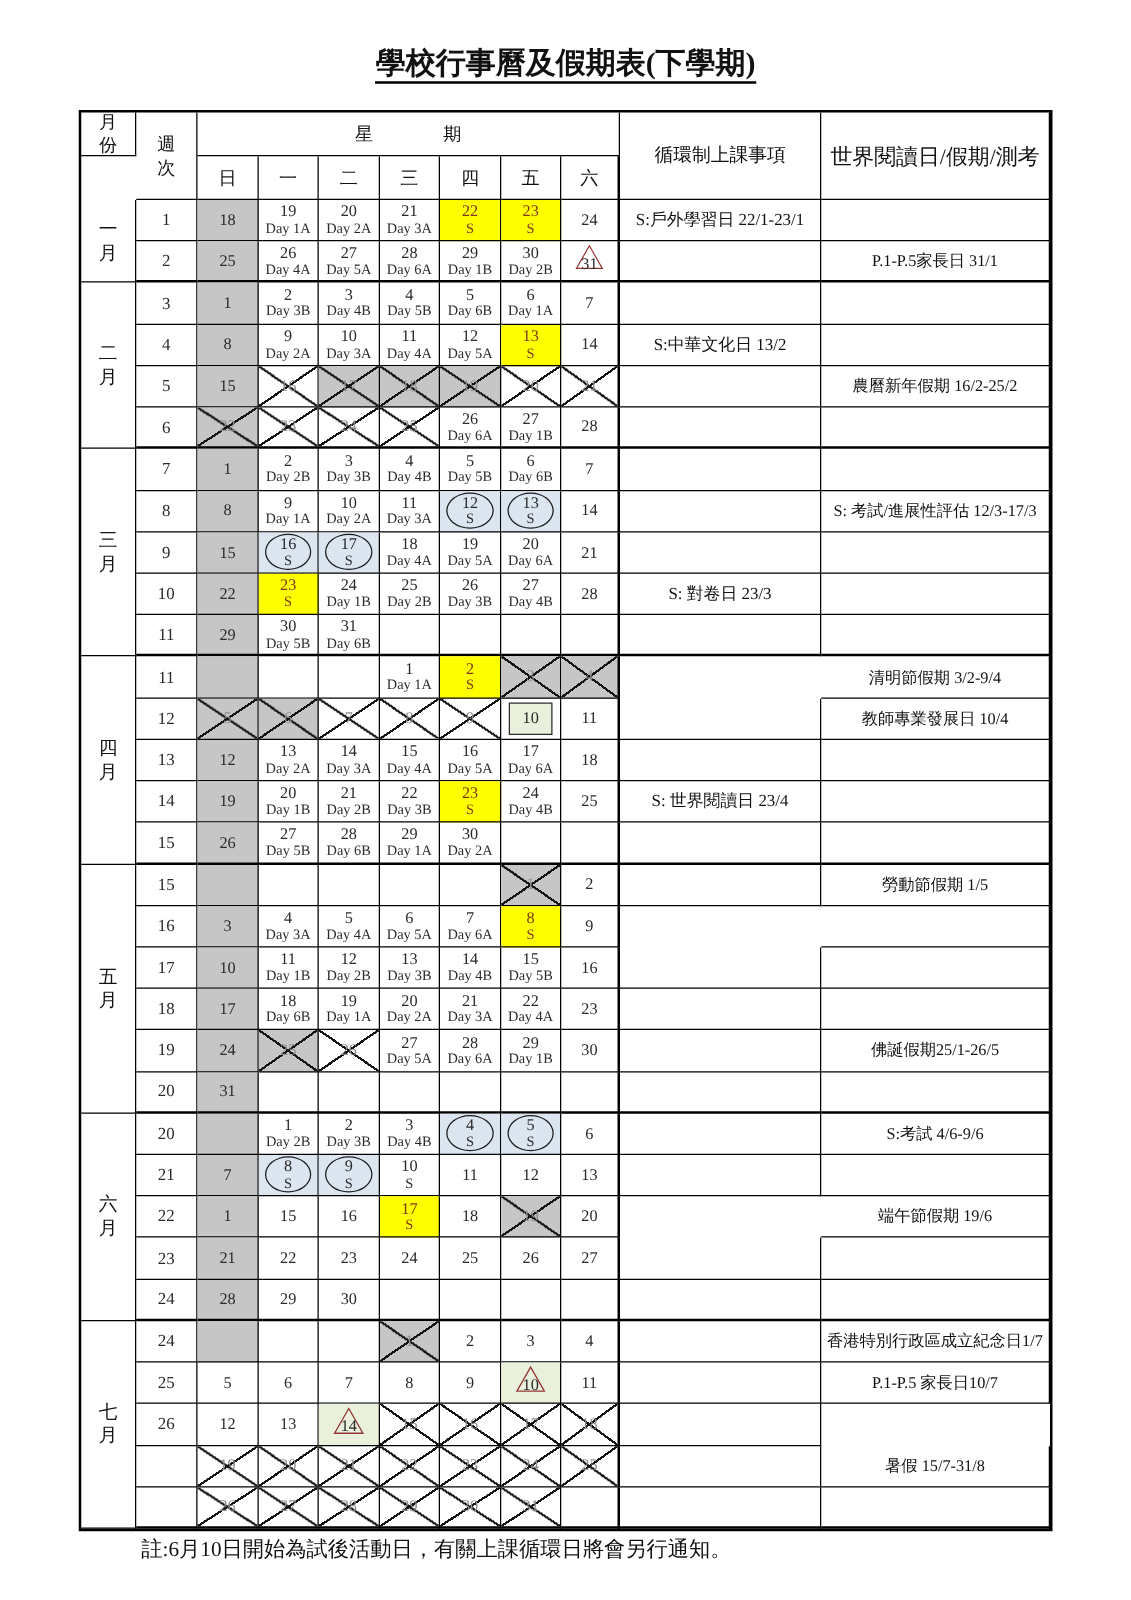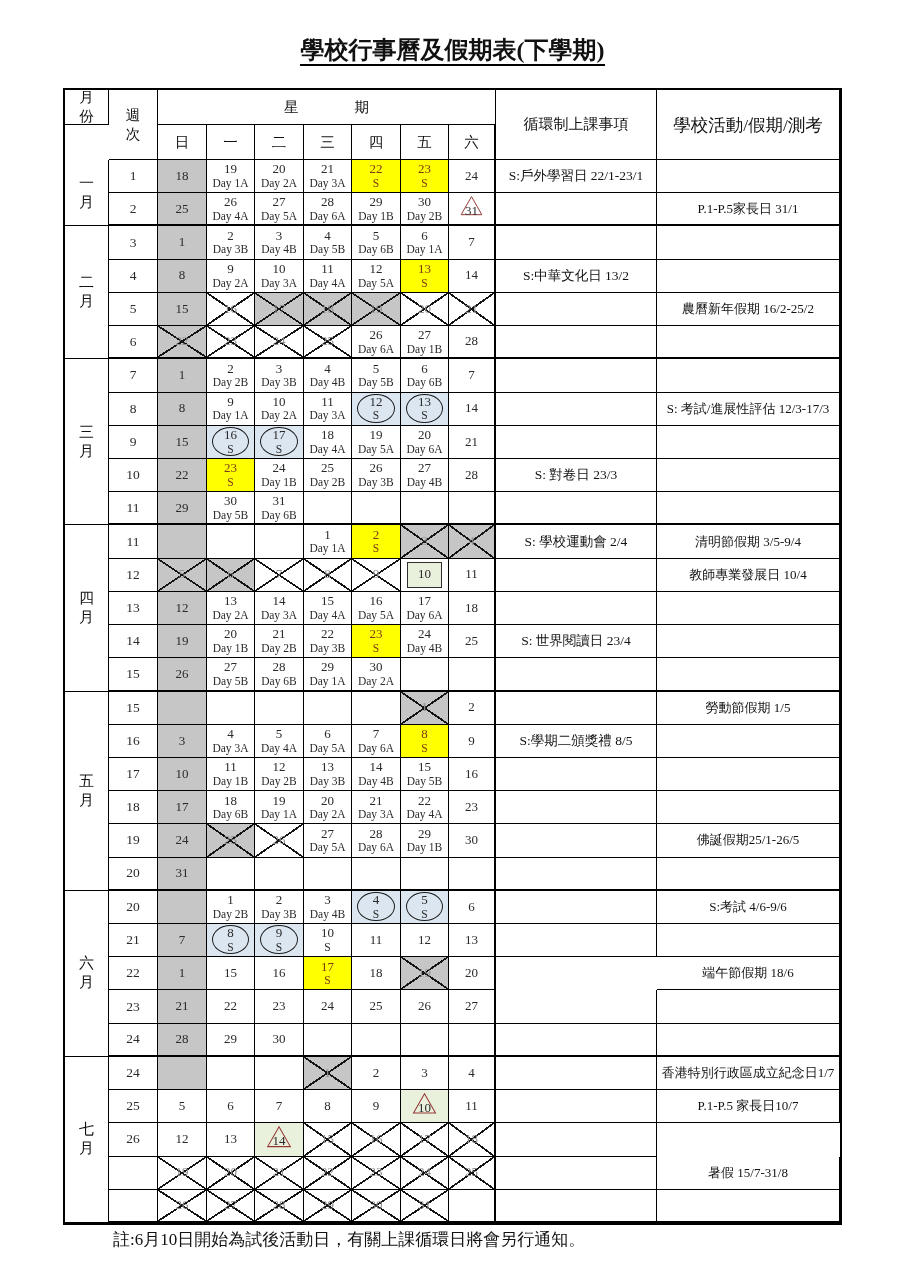--- a/index.html
+++ b/index.html
@@ -67,21 +67,21 @@
       <span>期</span>
     </div>
     <div class="hc h-day" style="grid-area:2/3/3/4">日</div>
     <div class="hc h-day" style="grid-area:2/4/3/5">一</div>
     <div class="hc h-day" style="grid-area:2/5/3/6">二</div>
     <div class="hc h-day" style="grid-area:2/6/3/7">三</div>
     <div class="hc h-day" style="grid-area:2/7/3/8">四</div>
     <div class="hc h-day" style="grid-area:2/8/3/9">五</div>
     <div class="hc h-day last" style="grid-area:2/9/3/10">六</div>
     <div class="hc h-cycle">循環制上課事項</div>
-    <div class="hc h-activity">學校活動/假期/測考</div>
+    <div class="hc h-activity">世界閱讀日/假期/測考</div>
   <div class="mcell" style="grid-area: 3 / 1 / span 2;">
         <div>一</div>
         <div>月</div>
       </div>
       <div class="wcell" style="grid-area: 3 / 2;">1</div>
       <div class="cell bg-gray" style="grid-area: 3 / 3;">
         <div class="d">18</div>
       </div>
       <div class="cell" style="grid-area: 3 / 4;">
         <div class="d">19</div>
@@ -409,22 +409,21 @@
       <div class="cell bg-yellow" style="grid-area: 14 / 7;">
         <div class="d">2</div>
         <div class="sub">S</div>
       </div>
       <div class="cell bg-gray x" style="grid-area: 14 / 8;">
         <div class="d">3</div>
       </div>
       <div class="cell bg-gray x last" style="grid-area: 14 / 9;">
         <div class="d">4</div>
       </div>
-      <div class="ncell" style="grid-area: 14 / 10;">S: 學校運動會 2/4</div>
-      <div class="acell" style="grid-area: 14 / 11;">清明節假期 3/5-9/4</div>
+      <div class="acell" style="grid-area: 14 / 11;">清明節假期 3/2-9/4</div>
       <div class="wcell" style="grid-area: 15 / 2;">12</div>
       <div class="cell bg-gray x" style="grid-area: 15 / 3;">
         <div class="d">5</div>
       </div>
       <div class="cell bg-gray x" style="grid-area: 15 / 4;">
         <div class="d">6</div>
       </div>
       <div class="cell x" style="grid-area: 15 / 5;">
         <div class="d">7</div>
       </div>
@@ -563,21 +562,20 @@
         <div class="d">7</div>
         <div class="sub">Day 6A</div>
       </div>
       <div class="cell bg-yellow" style="grid-area: 20 / 8;">
         <div class="d">8</div>
         <div class="sub">S</div>
       </div>
       <div class="cell last" style="grid-area: 20 / 9;">
         <div class="d">9</div>
       </div>
-      <div class="ncell" style="grid-area: 20 / 10;">S:學期二頒獎禮 8/5</div>
       <div class="acell" style="grid-area: 20 / 11;"></div>
       <div class="wcell" style="grid-area: 21 / 2;">17</div>
       <div class="cell bg-gray" style="grid-area: 21 / 3;">
         <div class="d">10</div>
       </div>
       <div class="cell" style="grid-area: 21 / 4;">
         <div class="d">11</div>
         <div class="sub">Day 1B</div>
       </div>
       <div class="cell" style="grid-area: 21 / 5;">
@@ -747,21 +745,21 @@
       </div>
       <div class="cell" style="grid-area: 27 / 7;">
         <div class="d">18</div>
       </div>
       <div class="cell bg-gray x" style="grid-area: 27 / 8;">
         <div class="d">19</div>
       </div>
       <div class="cell last" style="grid-area: 27 / 9;">
         <div class="d">20</div>
       </div>
-      <div class="acell" style="grid-area: 27 / 11;">端午節假期 18/6</div>
+      <div class="acell" style="grid-area: 27 / 11;">端午節假期 19/6</div>
       <div class="wcell" style="grid-area: 28 / 2;">23</div>
       <div class="cell bg-gray" style="grid-area: 28 / 3;">
         <div class="d">21</div>
       </div>
       <div class="cell" style="grid-area: 28 / 4;">
         <div class="d">22</div>
       </div>
       <div class="cell" style="grid-area: 28 / 5;">
         <div class="d">23</div>
       </div>

